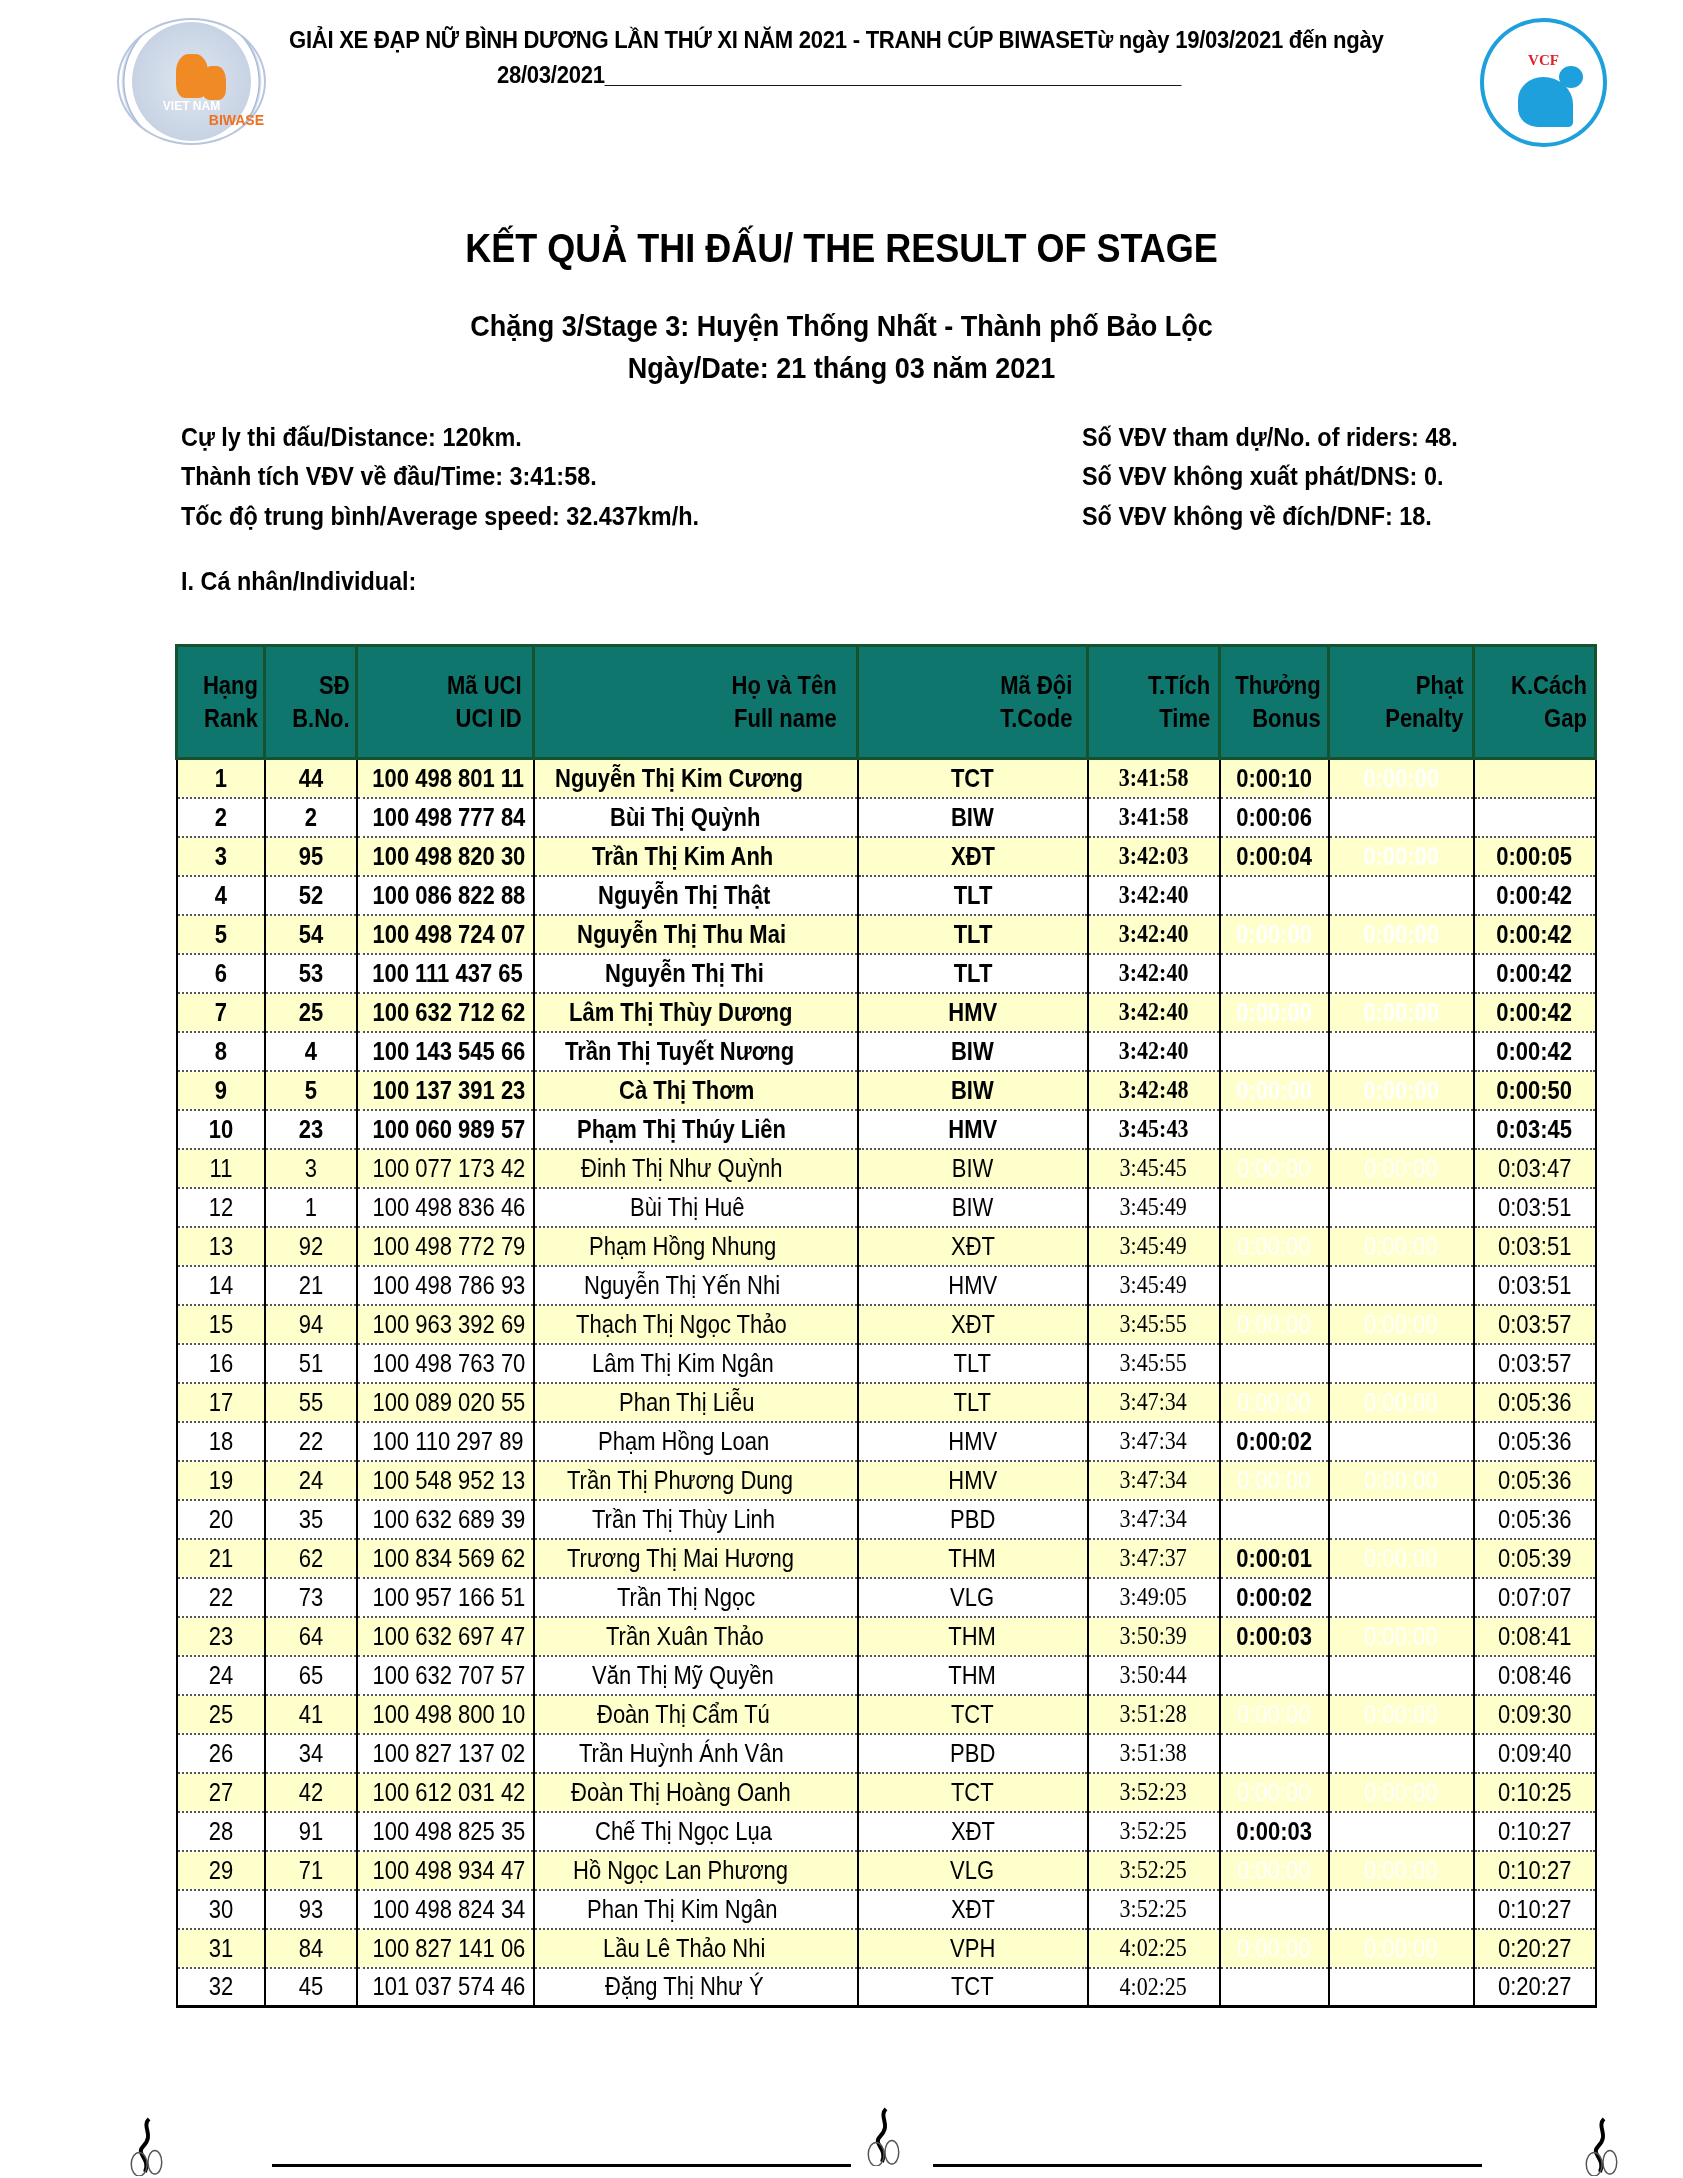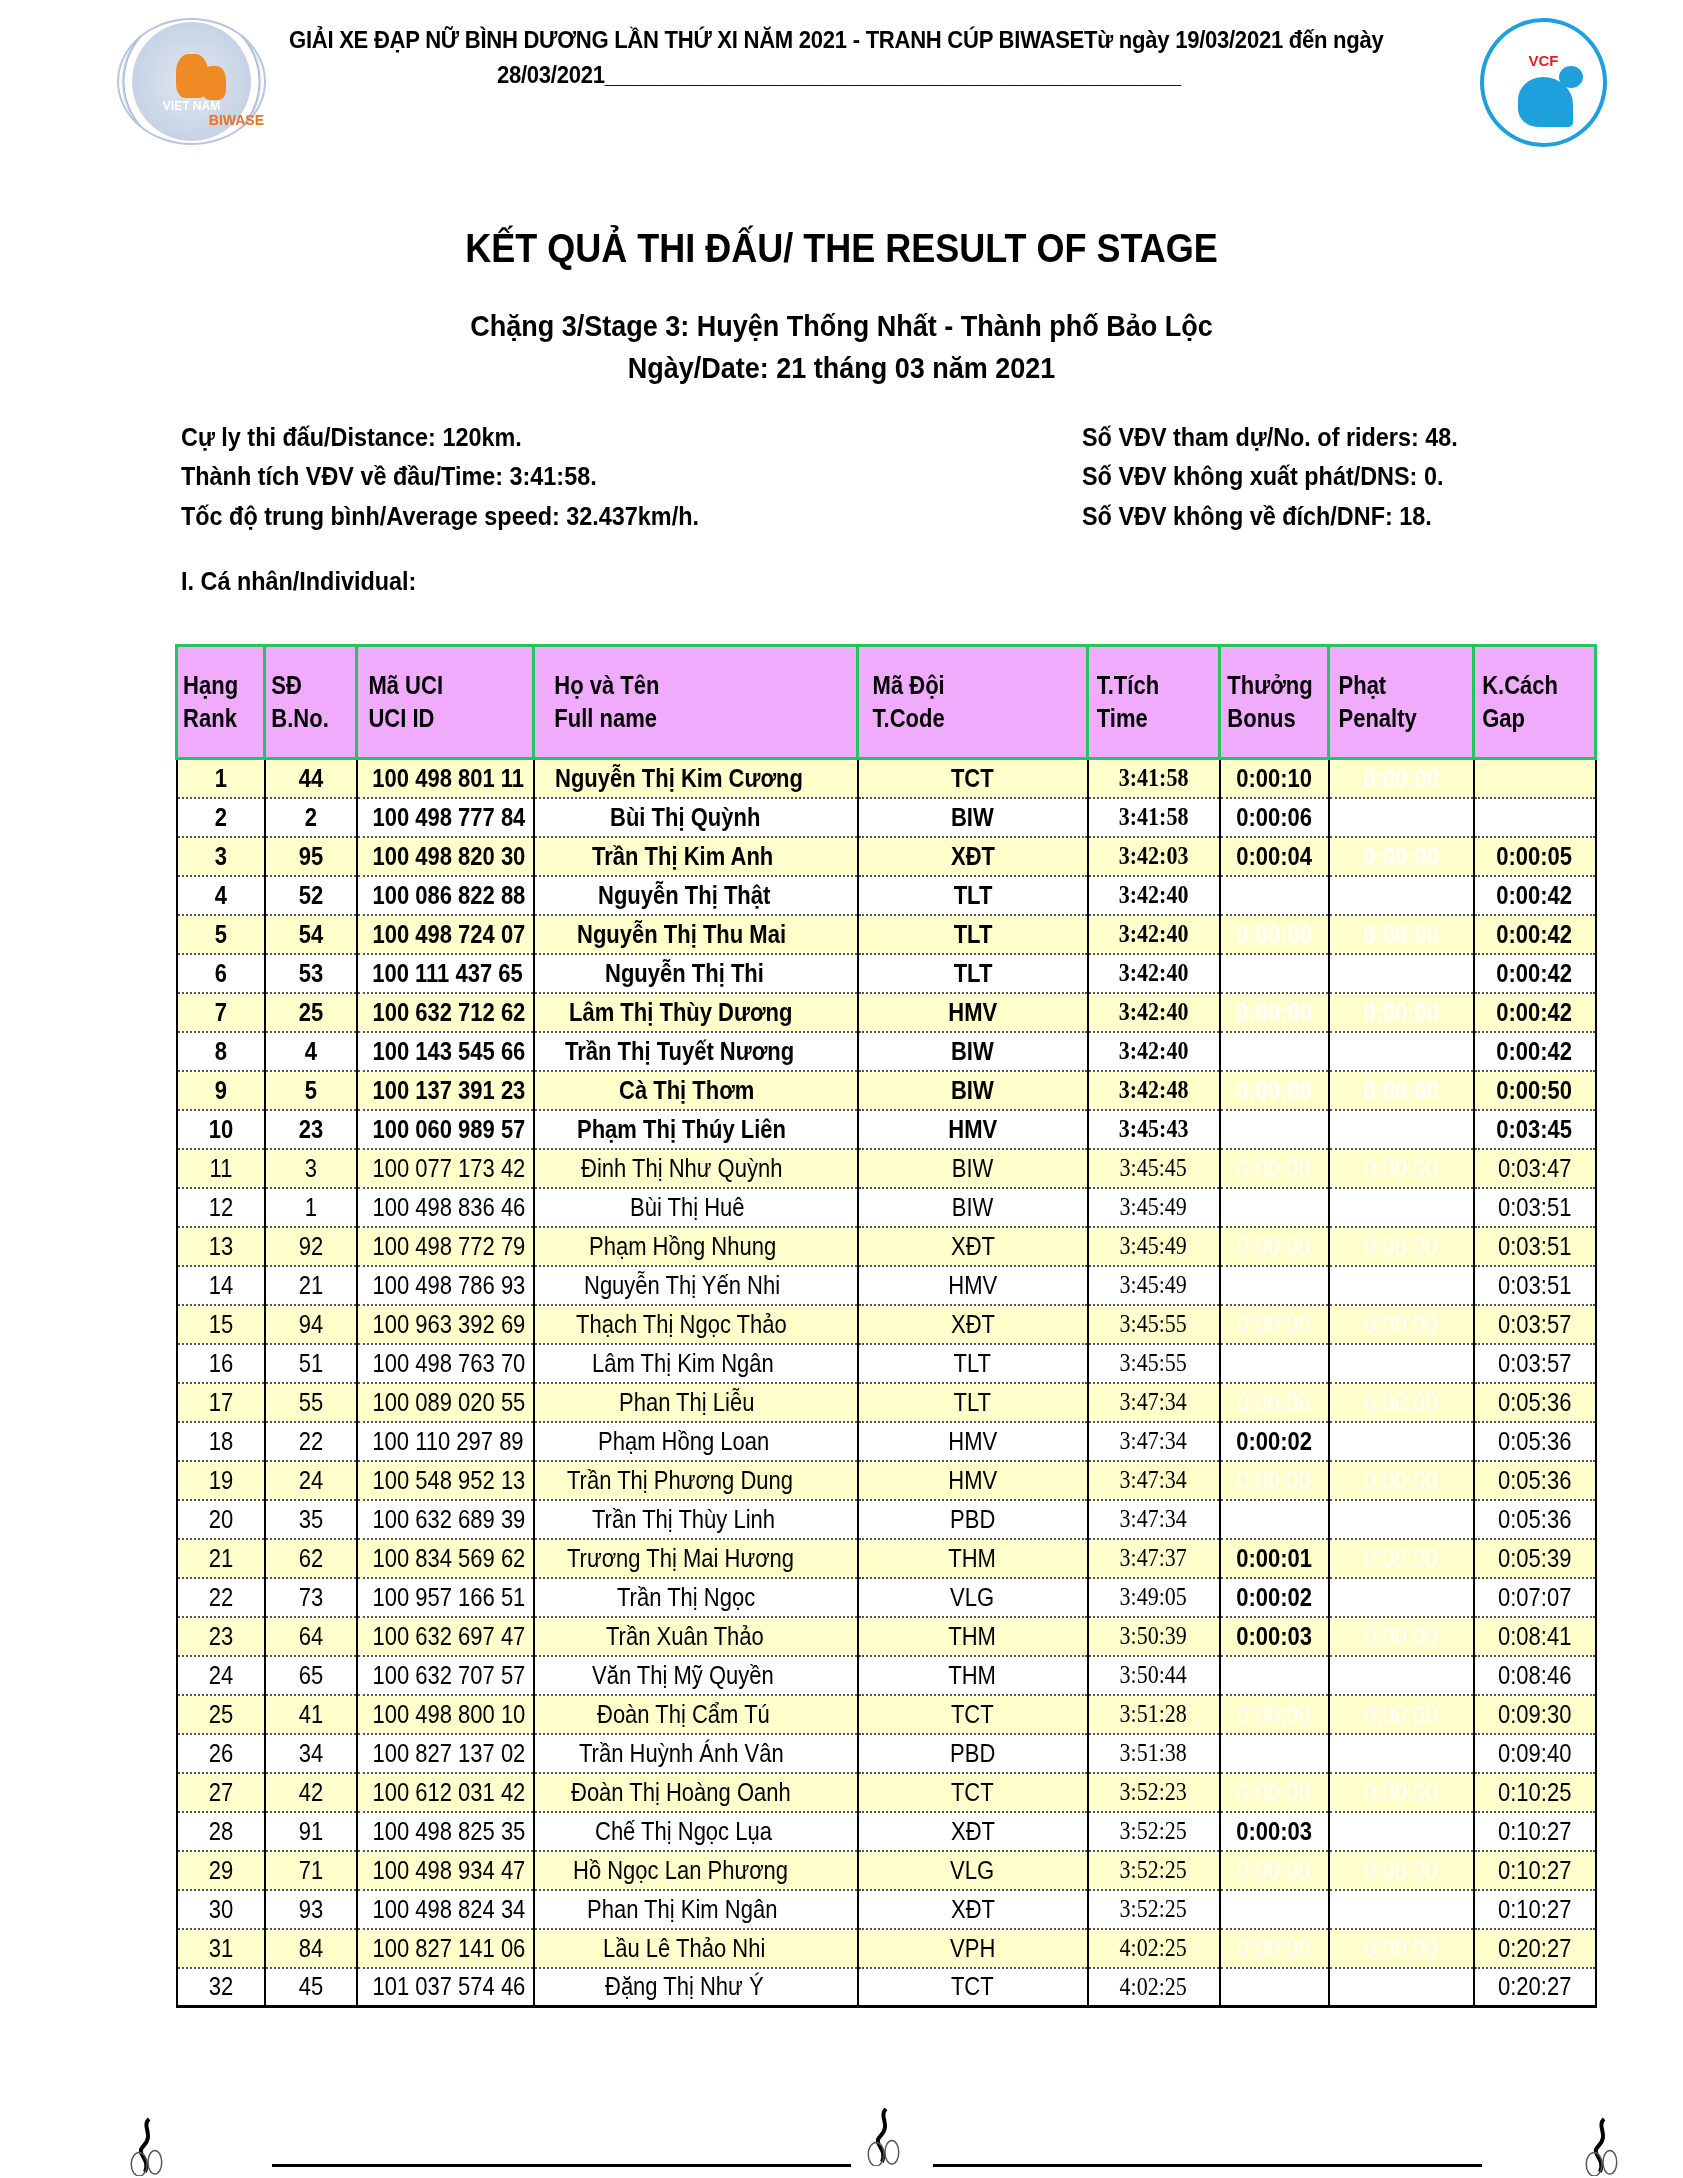--- a/index.html
+++ b/index.html
@@ -6,38 +6,38 @@
   html, body { width: 1683px; height: 2178px; background: #ffffff; overflow: hidden; }
   body { position: relative; font-family: "Liberation Sans", "DejaVu Sans", sans-serif; color: #000; }
 
   .logo { position: absolute; border-radius: 50%; }
   .logo-left { left: 117px; top: 18px; width: 149px; height: 127px; background: radial-gradient(circle at 50% 50%, #dfe6f0 0%, #c7d3e4 62%, #ffffff 63%, #ffffff 70%, #9fb4d4 71%, #ffffff 74%); border: 2px solid #b7c6de; }
   .logo-left .runner { position: absolute; left: 57px; top: 34px; width: 32px; height: 44px; background: #f08a24; border-radius: 40% 40% 30% 30%; }
   .logo-left .runner2 { position: absolute; left: 83px; top: 46px; width: 24px; height: 34px; background: #f08a24; border-radius: 40% 40% 30% 30%; }
   .logo-left .vn { position: absolute; left: 0; width: 100%; top: 79px; text-align: center; font-size: 12px; font-weight: bold; color: #ffffff; }
   .logo-left .bw { position: absolute; left: 0; width: 100%; top: 92px; text-align: right; font-size: 14px; font-weight: bold; color: #f07020; }
   .logo-right { left: 1480px; top: 18px; width: 127px; height: 129px; border: 4px solid #1ea0dc; background: #fff; }
-  .logo-right .vcf { position: absolute; left: 0; width: 100%; top: 30px; text-align: center; font-size: 15px; font-weight: bold; color: #e0202a; }
+  .logo-right .vcf { position: absolute; left: 0; width: 100%; top: 30px; text-align: center; font-size: 15px; font-weight: bold; color: #e0202a; font-family: Liberation Serif, serif; }
   .logo-right .rider { position: absolute; left: 34px; top: 55px; width: 55px; height: 50px; background: #1ea0dc; border-radius: 50% 60% 10% 40%; }
   .logo-right .head { position: absolute; left: 75px; top: 44px; width: 24px; height: 22px; background: #1ea0dc; border-radius: 50%; }
 
   .top-line { position: absolute; font-weight: bold; font-size: 24px; letter-spacing: -0.3px; white-space: nowrap; transform: scaleX(0.92); transform-origin: left center; }
   .top-line.l1 { left: 289px; top: 26px; }
   .top-line.l2 { left: 497px; top: 61px; }
 
   .title { position: absolute; left: 0; width: 1683px; top: 226px; text-align: center; font-weight: bold; font-size: 40px; transform: scaleX(0.9); }
   .sub { position: absolute; left: 0; width: 1683px; text-align: center; font-weight: bold; font-size: 30px; transform: scaleX(0.9); }
   .sub.s1 { top: 309px; }
   .sub.s2 { top: 351px; }
 
   .info { position: absolute; font-weight: bold; font-size: 26px; white-space: nowrap; transform: scaleX(0.9); transform-origin: left center; }
   .section { position: absolute; left: 181px; top: 566px; font-weight: bold; font-size: 26px; transform: scaleX(0.9); transform-origin: left center; }
 
   table.results { position: absolute; left: 175px; top: 644px; width: 1418px; border-collapse: collapse; table-layout: fixed; }
-  table.results th { background: #f0abfc; border: 3px solid #22c55e; font-weight: bold; font-size: 25px; line-height: 33px; height: 113px; text-align: left; vertical-align: middle; padding: 0; }
+  table.results th { background: #0f766e; border: 3px solid #14532d; font-weight: bold; font-size: 25px; line-height: 33px; height: 113px; text-align: right; vertical-align: middle; padding: 0; }
   table.results th span { display: block; transform: scaleX(0.88); white-space: nowrap; }
   table.results td { height: 39px; font-size: 25px; text-align: center; vertical-align: middle; white-space: nowrap; overflow: hidden; padding: 0 4px; border-left: 2px solid #000; border-right: 2px solid #000; border-bottom: 2px dotted #555; }
   table.results tr.odd td { background: #ffffcc; }
   table.results tr.even td { background: #ffffff; }
   table.results tr:last-child td { border-bottom: 3px solid #000; }
   td .cell { display: inline-block; transform: scaleX(0.88); transform-origin: center center; }
   td.name { text-align: left; }
   td.name .cell { transform-origin: left center; }
   td.rank { font-weight: normal; }
   td.time { font-family: "Liberation Serif", "DejaVu Serif", serif; font-size: 29px; margin-left: 12px; }

